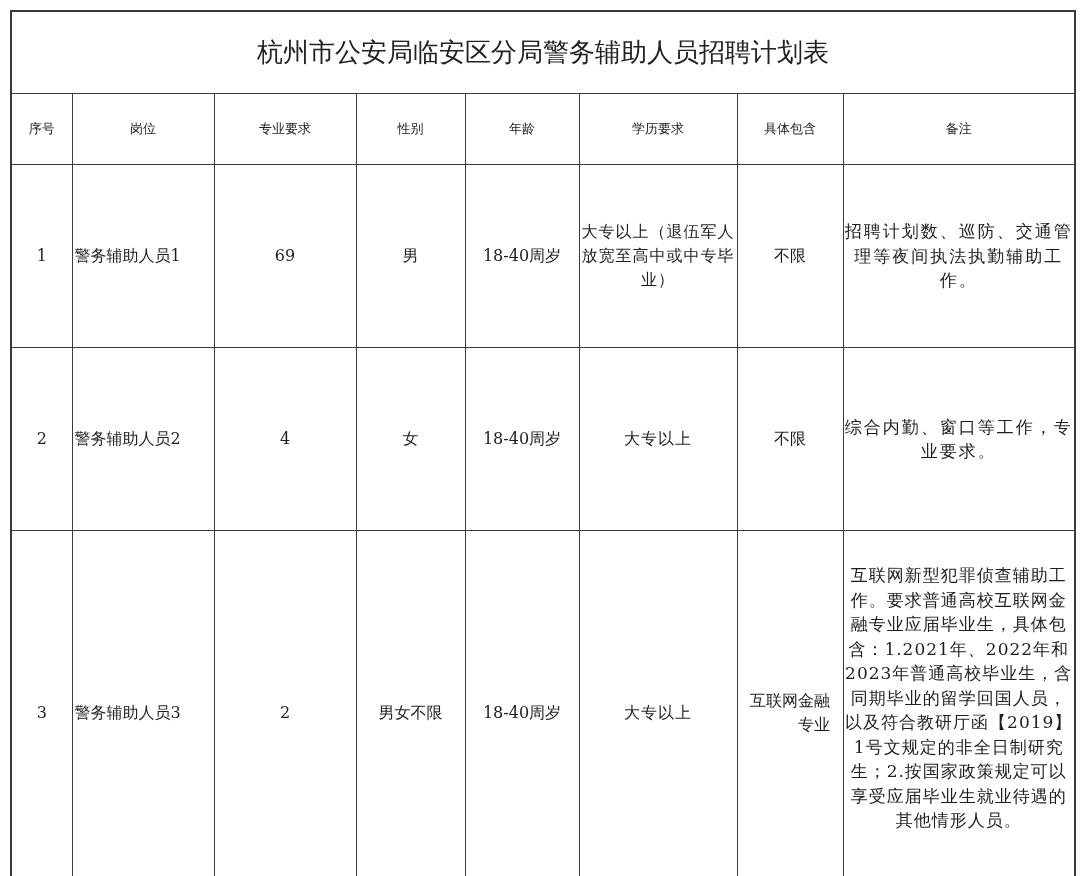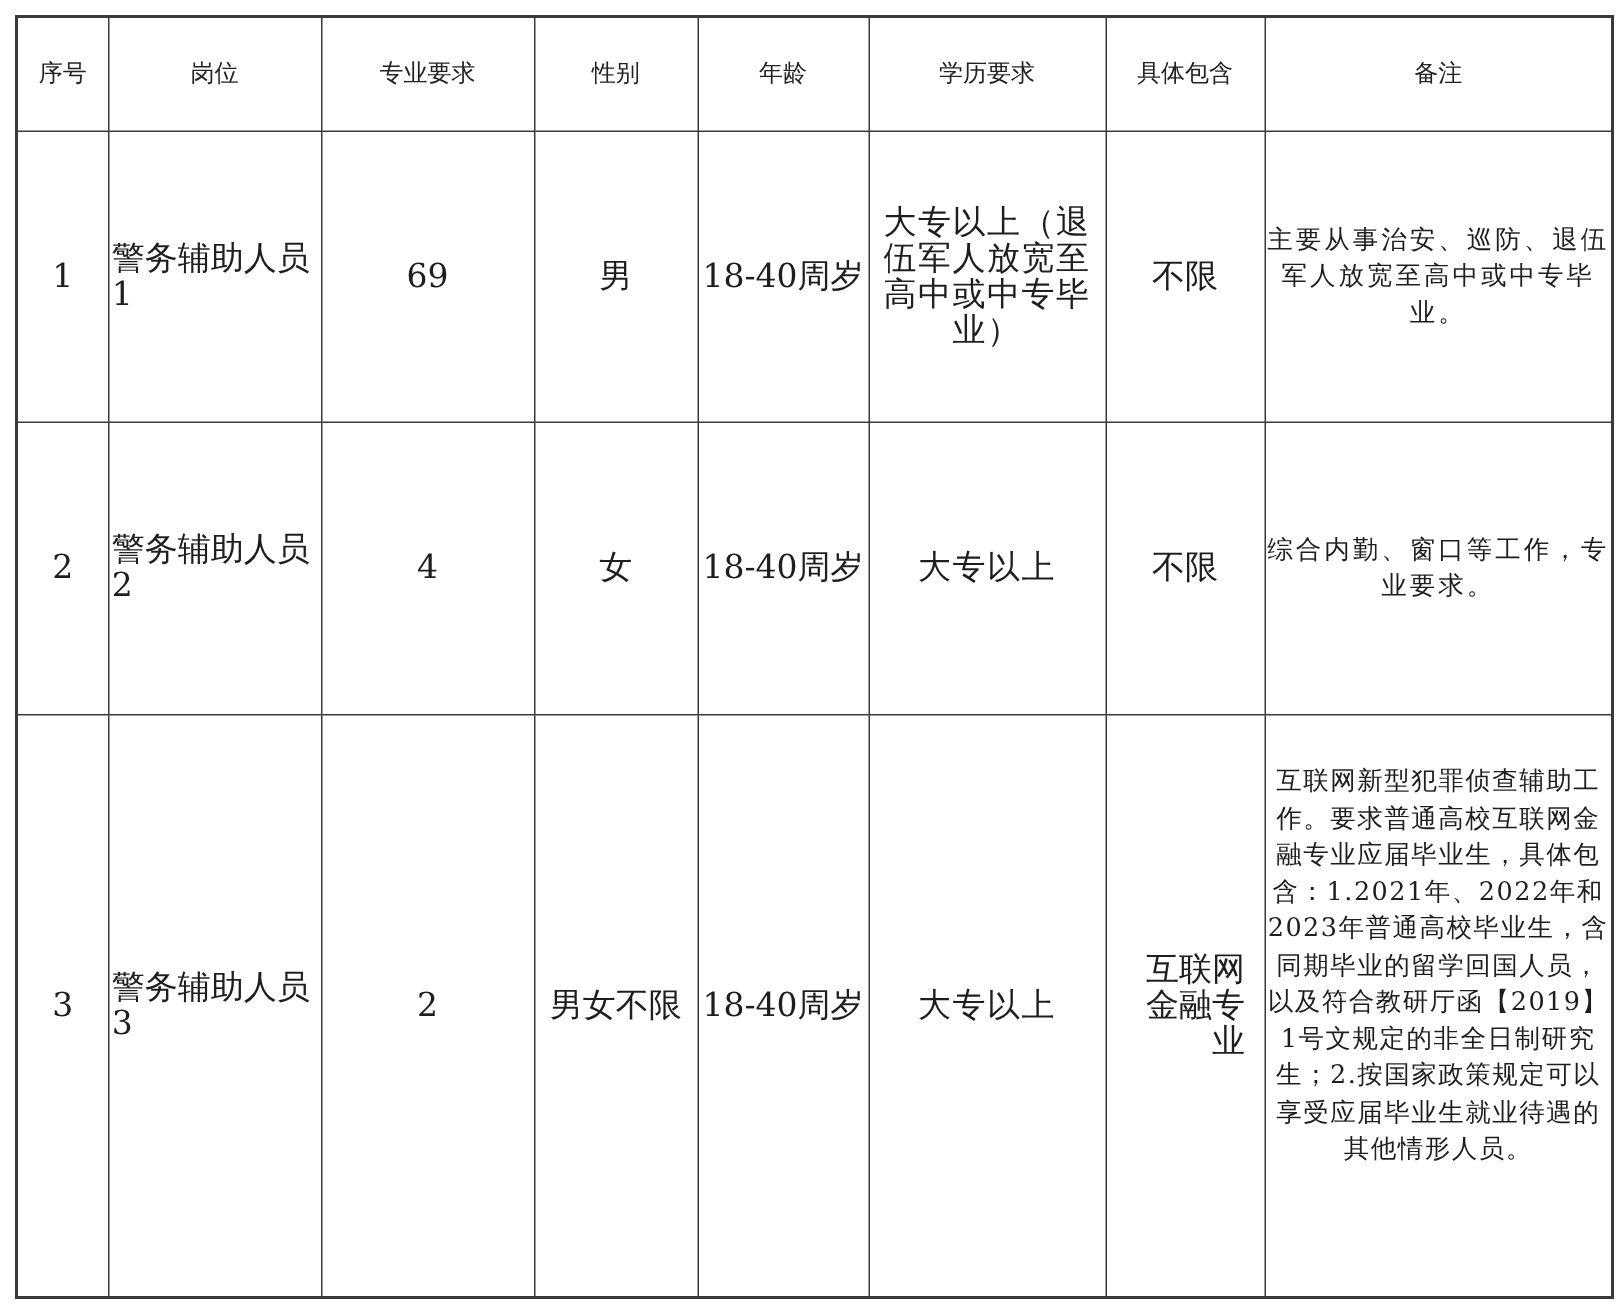--- a/index.html
+++ b/index.html
@@ -38,29 +38,29 @@
   }
   .title-cell {
     height: 81px;
     font-size: 26px;
     letter-spacing: 0px;
     color: #222;
     font-family: "DejaVu Sans", "Liberation Sans", sans-serif;
   }
   .head-row th {
     height: 70px;
-    font-size: 16px;
+    font-size: 13px;
     color: #222;
     font-family: "DejaVu Sans", "Liberation Sans", sans-serif;
   }
   .row1 td { height: 182px; }
   .row2 td { height: 182px; }
   .row3 td { height: 331px; }
   td.cell {
-    font-size: 22px;
+    font-size: 16px;
     line-height: 24px;
     color: #1e1e1e;
   }
   td.cell.left {
     text-align: left;
     padding-left: 2px;
   }
   td.edu {
     padding: 0 6px;
     letter-spacing: 1px;
@@ -93,40 +93,43 @@
       <col style="width:61px">
       <col style="width:142px">
       <col style="width:142px">
       <col style="width:109px">
       <col style="width:114px">
       <col style="width:158px">
       <col style="width:106px">
       <col style="width:232px">
     </colgroup>
     <tbody>
+        <tr>
+      <td colspan="8" class="title-cell">杭州市公安局临安区分局警务辅助人员招聘计划表</td>
+    </tr>
     <tr class="head-row">
       <th>序号</th>
       <th>岗位</th>
       <th>专业要求</th>
       <th>性别</th>
       <th>年龄</th>
       <th>学历要求</th>
       <th>具体包含</th>
       <th>备注</th>
     </tr>
 
     <tr class="row1">
       <td class="cell">1</td>
       <td class="cell left">警务辅助人员1</td>
       <td class="cell">69</td>
       <td class="cell">男</td>
       <td class="cell">18-40周岁</td>
       <td class="cell edu">大专以上（退伍军人放宽至高中或中专毕业）</td>
       <td class="cell">不限</td>
-      <td class="cell remark">主要从事治安、巡防、退伍军人放宽至高中或中专毕业。</td>
+      <td class="cell remark">招聘计划数、巡防、交通管理等夜间执法执勤辅助工作。</td>
     </tr>
 
     <tr class="row2">
       <td class="cell">2</td>
       <td class="cell left">警务辅助人员2</td>
       <td class="cell">4</td>
       <td class="cell">女</td>
       <td class="cell">18-40周岁</td>
       <td class="cell edu">大专以上</td>
       <td class="cell">不限</td>

